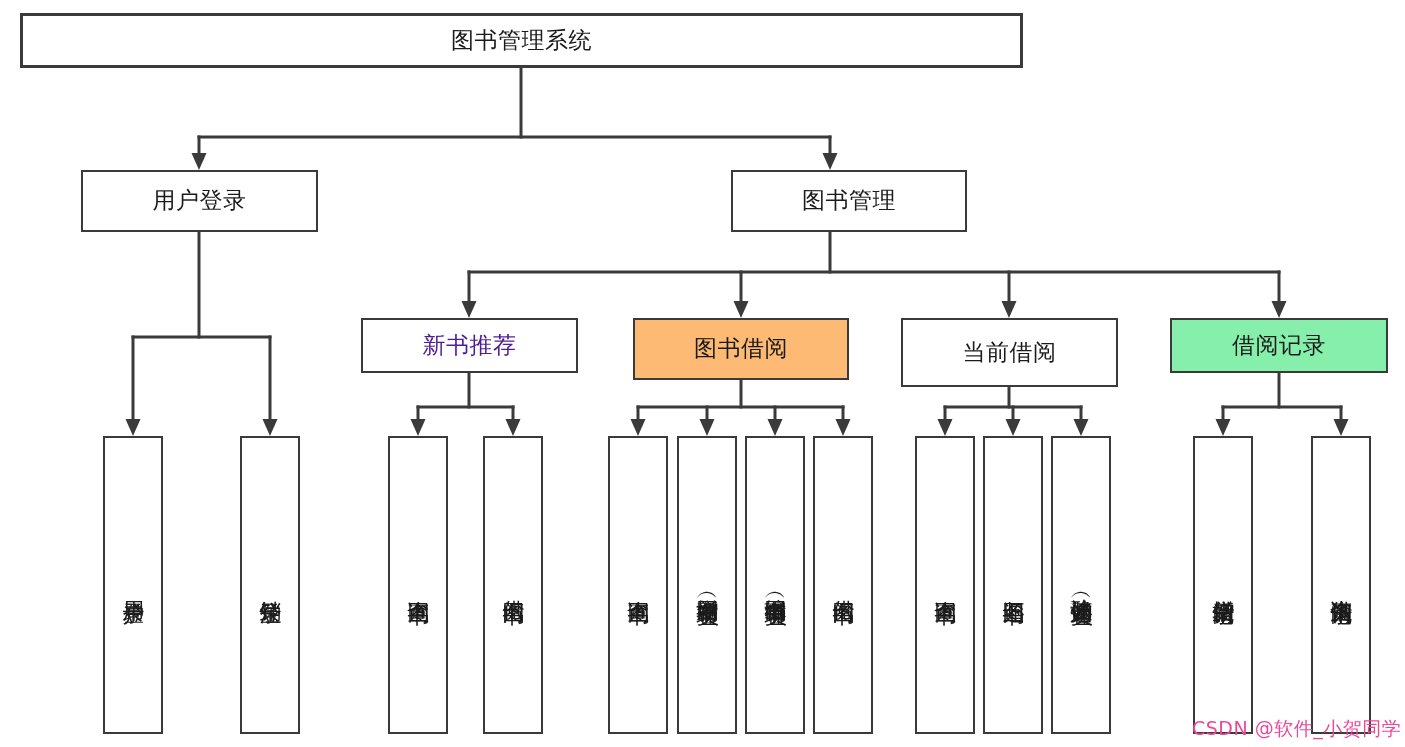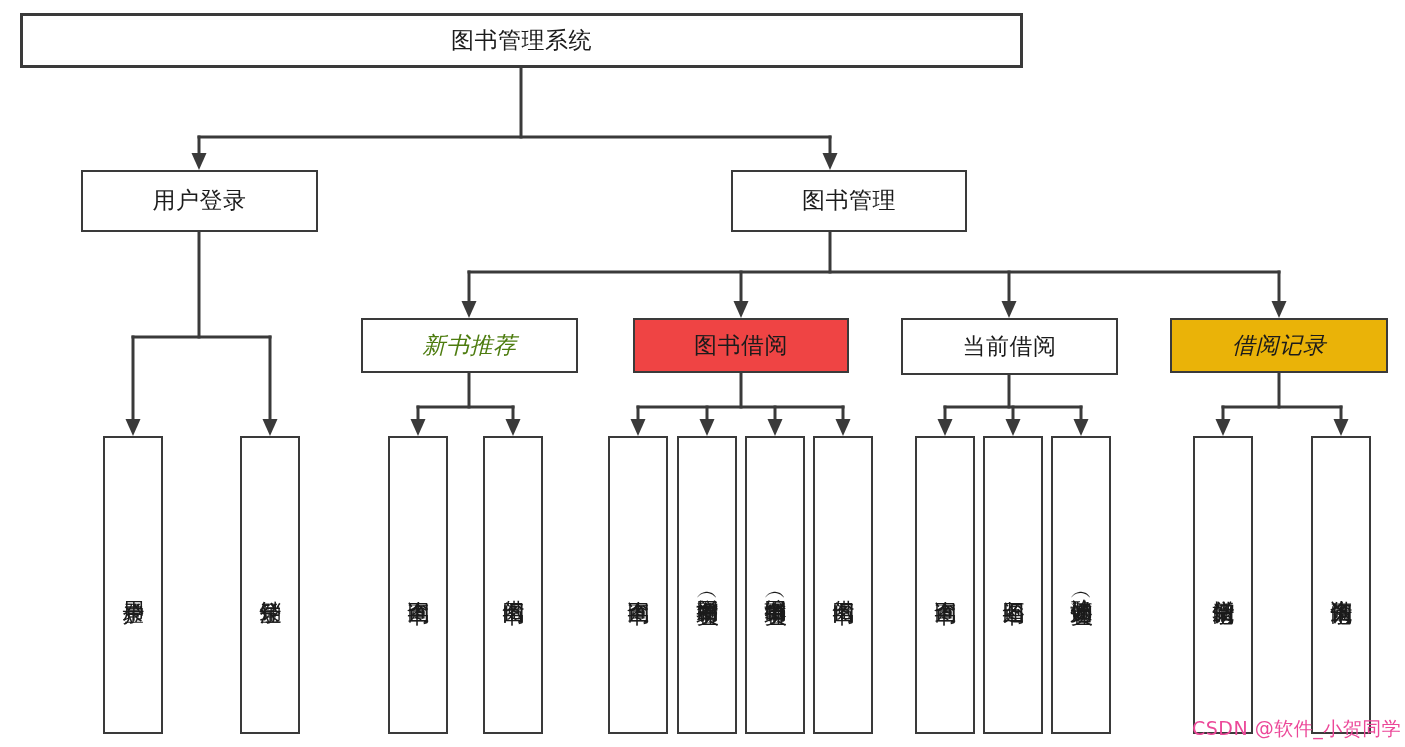--- a/index.html
+++ b/index.html
@@ -127,29 +127,29 @@
       <div class="node-box level-0" style="left: 20px; top: 13px; width: 1003px; height: 55px; border-color: rgb(58, 58, 58); background: rgb(255, 255, 255);">
         <span class="node-label-h" style="color: rgb(27, 27, 27);">图书管理系统</span>
       </div>
       <div class="node-box level-1" style="left: 81px; top: 170px; width: 237px; height: 62px; border-color: rgb(58, 58, 58); background: rgb(255, 255, 255);">
         <span class="node-label-h" style="color: rgb(27, 27, 27);">用户登录</span>
       </div>
       <div class="node-box level-1" style="left: 712px; top: 170px; width: 236px; height: 62px; border-color: rgb(58, 58, 58); background: rgb(255, 255, 255); margin-left: 19px;">
         <span class="node-label-h" style="color: rgb(27, 27, 27);">图书管理</span>
       </div>
       <div class="node-box level-2" style="left: 361px; top: 318px; width: 217px; height: 55px; border-color: rgb(58, 58, 58); background: rgb(255, 255, 255);">
-        <span class="node-label-h" style="color: #4d7c0f; font-style: italic;">新书推荐</span>
+        <span class="node-label-h" style="color: #4c1d95;">新书推荐</span>
       </div>
-      <div class="node-box level-2" style="left: 633px; top: 318px; width: 216px; height: 55px; border-color: rgb(58, 58, 58); background: #ef4444;">
+      <div class="node-box level-2" style="left: 633px; top: 318px; width: 216px; height: 62px; border-color: rgb(58, 58, 58); background: #fdba74;">
         <span class="node-label-h" style="color: rgb(27, 27, 27);">图书借阅</span>
       </div>
-      <div class="node-box level-2" style="left: 901px; top: 318px; width: 217px; height: 57px; border-color: rgb(58, 58, 58); background: rgb(255, 255, 255);">
+      <div class="node-box level-2" style="left: 901px; top: 318px; width: 217px; height: 69px; border-color: rgb(58, 58, 58); background: rgb(255, 255, 255);">
         <span class="node-label-h" style="color: rgb(27, 27, 27);">当前借阅</span>
       </div>
-      <div class="node-box level-2" style="left: 1170px; top: 318px; width: 218px; height: 55px; border-color: rgb(58, 58, 58); background: #eab308; font-style: italic;">
+      <div class="node-box level-2" style="left: 1170px; top: 318px; width: 218px; height: 55px; border-color: rgb(58, 58, 58); background: #86efac;">
         <span class="node-label-h" style="color: rgb(27, 27, 27);">借阅记录</span>
       </div>
       <div class="node-box level-2" style="left: 103px; top: 436px; width: 60px; height: 298px; border-color: rgb(58, 58, 58); background: rgb(255, 255, 255);">
         <span class="node-label-v" style="color: rgb(27, 27, 27);">用户登录</span>
       </div>
       <div class="node-box level-2" style="left: 240px; top: 436px; width: 60px; height: 298px; border-color: rgb(58, 58, 58); background: rgb(255, 255, 255);">
         <span class="node-label-v" style="color: rgb(27, 27, 27);">注销登录</span>
       </div>
       <div class="node-box level-3" style="left: 388px; top: 436px; width: 60px; height: 298px; border-color: rgb(58, 58, 58); background: rgb(255, 255, 255);">
         <span class="node-label-v" style="color: rgb(27, 27, 27);">查询图书</span>

